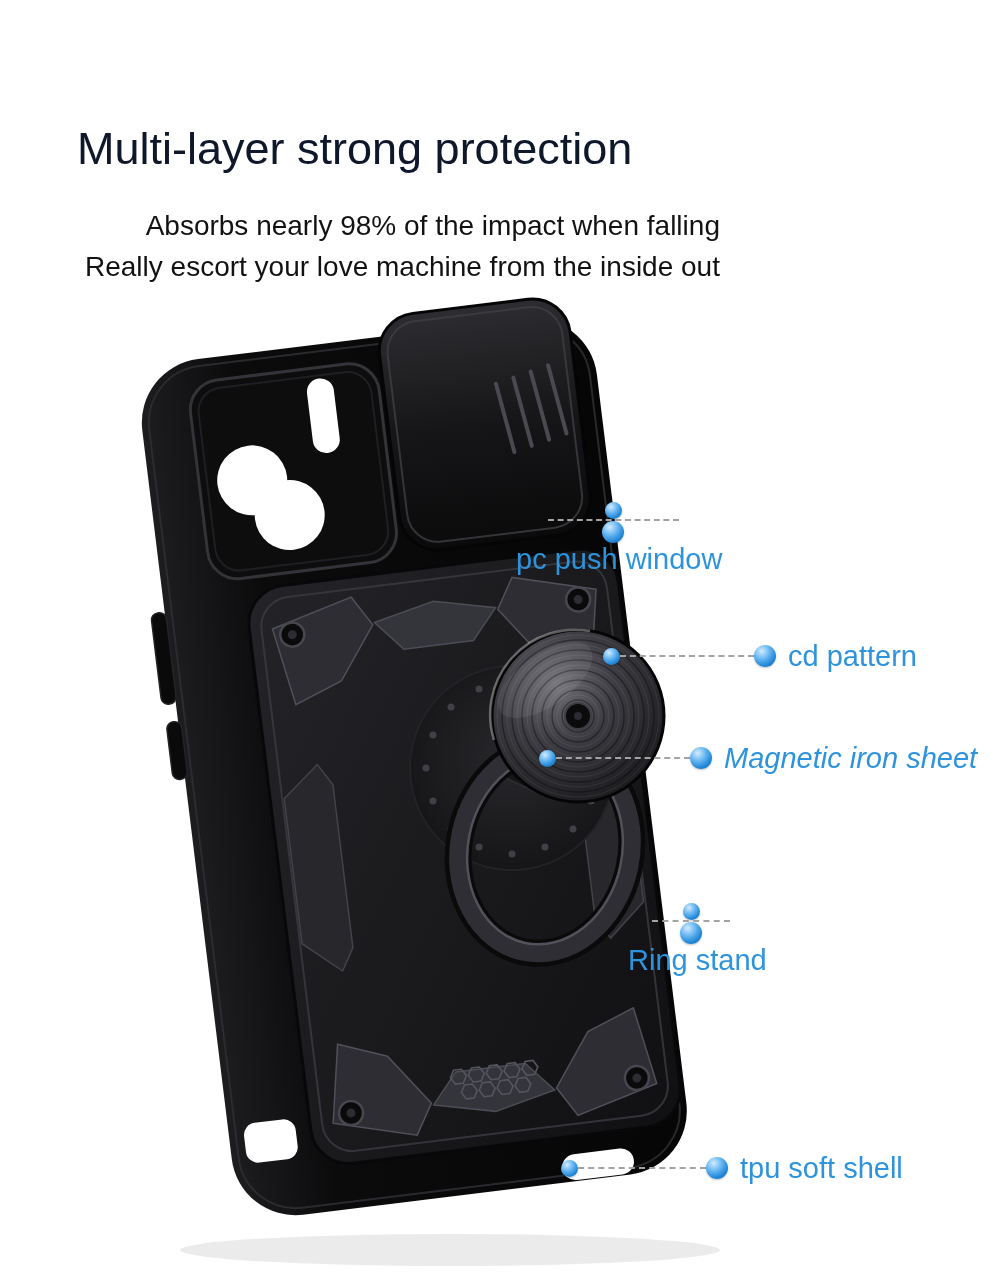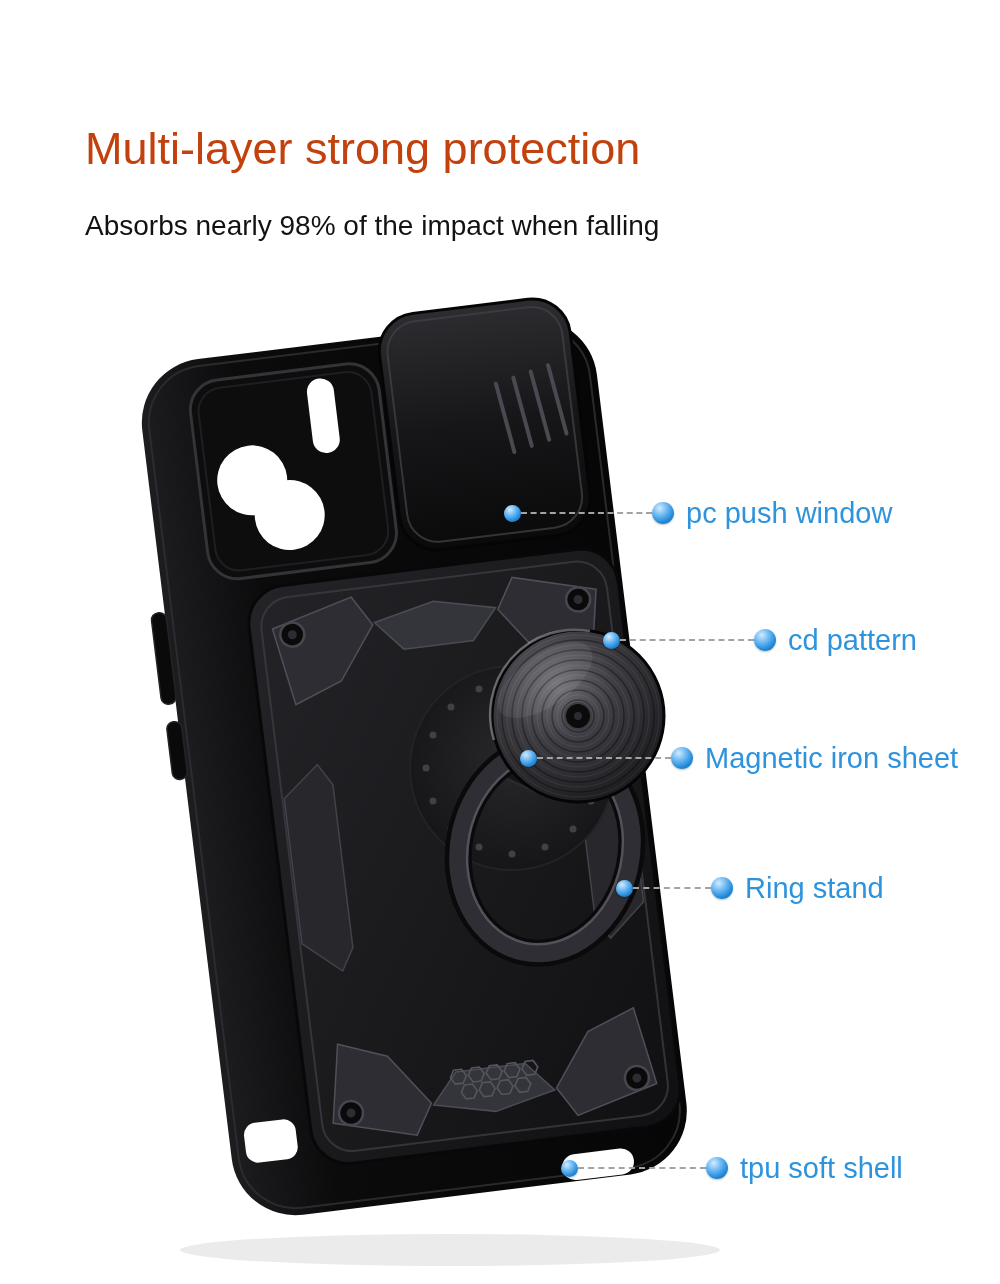--- a/index.html
+++ b/index.html
@@ -10,22 +10,22 @@
     position:relative; overflow:hidden;
   }
   .page { position:absolute; inset:0; background:#ffffff; }
 
   .title {
     position:absolute; left:83px; top:22px;
     font-size:80px; font-weight:700; letter-spacing:-1px;
     color:#1b1b1b; line-height:1.05; white-space:nowrap;
   }
   .subtitle {
-    position:absolute; left:85px; top:124px;
-    font-size:45px; font-weight:400; color:#c2410c;
+    position:absolute; left:77px; top:124px;
+    font-size:45px; font-weight:400; color:#0f172a;
     line-height:1.1; white-space:nowrap;
   }
   .desc {
     position:absolute; left:85px; top:205px;
     font-size:28px; color:#121212; line-height:41px;
   }
   .desc div { white-space:nowrap;text-align:right; }
 
   .case-art { position:absolute; left:0; top:0; width:1000px; height:1284px; }
 
@@ -38,24 +38,24 @@
     background:radial-gradient(circle at 35% 28%, #d2ebff 0%, #6cb9f2 35%, #2188d8 68%, #1160a2 100%);
     box-shadow:0 1px 2px rgba(0,0,0,0.25);
   }
   .dot.small { width:17px; height:17px; }
   .dot.big   { width:22px; height:22px; }
   .dash { height:0; border-top:2px dashed #a3a3a3; flex:0 0 auto; }
   .callout .label {
     color:#2e93dd; font-size:29px; margin-left:12px; font-weight:400;
   }
 
-  #co-1 { left:504px; top:502px; }  #co-1 .dash { width:131px; }
-  #co-2 { left:603px; top:629px; }  #co-2 .dash { width:134px; }
-  #co-3 { left:520px; top:747px; }  #co-3 .dash { width:134px; }
-  #co-4 { left:616px; top:877px; }  #co-4 .dash { width:78px;  }
+  #co-1 { left:504px; top:502px;flex-direction:column; }  #co-1 .dash { width:131px; }
+  #co-2 { left:603px; top:645px; }  #co-2 .dash { width:134px; }
+  #co-3 { left:539px; top:747px;font-style:italic; }  #co-3 .dash { width:134px; }
+  #co-4 { left:616px; top:903px;flex-direction:column; }  #co-4 .dash { width:78px;  }
   #co-5 { left:561px; top:1157px;text-align:center; } #co-5 .dash { width:128px; }
 </style>
 </head>
 <body>
 
 <div class="page">
 
   <svg class="case-art" viewBox="0 0 1000 1284" xmlns="http://www.w3.org/2000/svg" aria-hidden="true">
     <defs>
       <linearGradient id="shellGrad" x1="0" y1="0" x2="1" y2="0">
@@ -204,20 +204,21 @@
         <line x1="505" y1="394" x2="515" y2="464"></line>
         <line x1="523" y1="390" x2="533" y2="460"></line>
         <line x1="541" y1="386" x2="551" y2="456"></line>
       </g>
     </g>
   </svg>
 
   <h2 class="subtitle">Multi-layer strong protection</h2>
   <div class="desc">
     <div>Absorbs nearly 98% of the impact when falling</div>
+    <div>Really escort your love machine from the inside out</div>
   </div>
 
   <div class="callout" id="co-1">
     <span class="dot small"></span>
     <span class="dash"></span>
     <span class="dot big"></span>
     <span class="label">pc push window</span>
   </div>
 
   <div class="callout" id="co-2">

